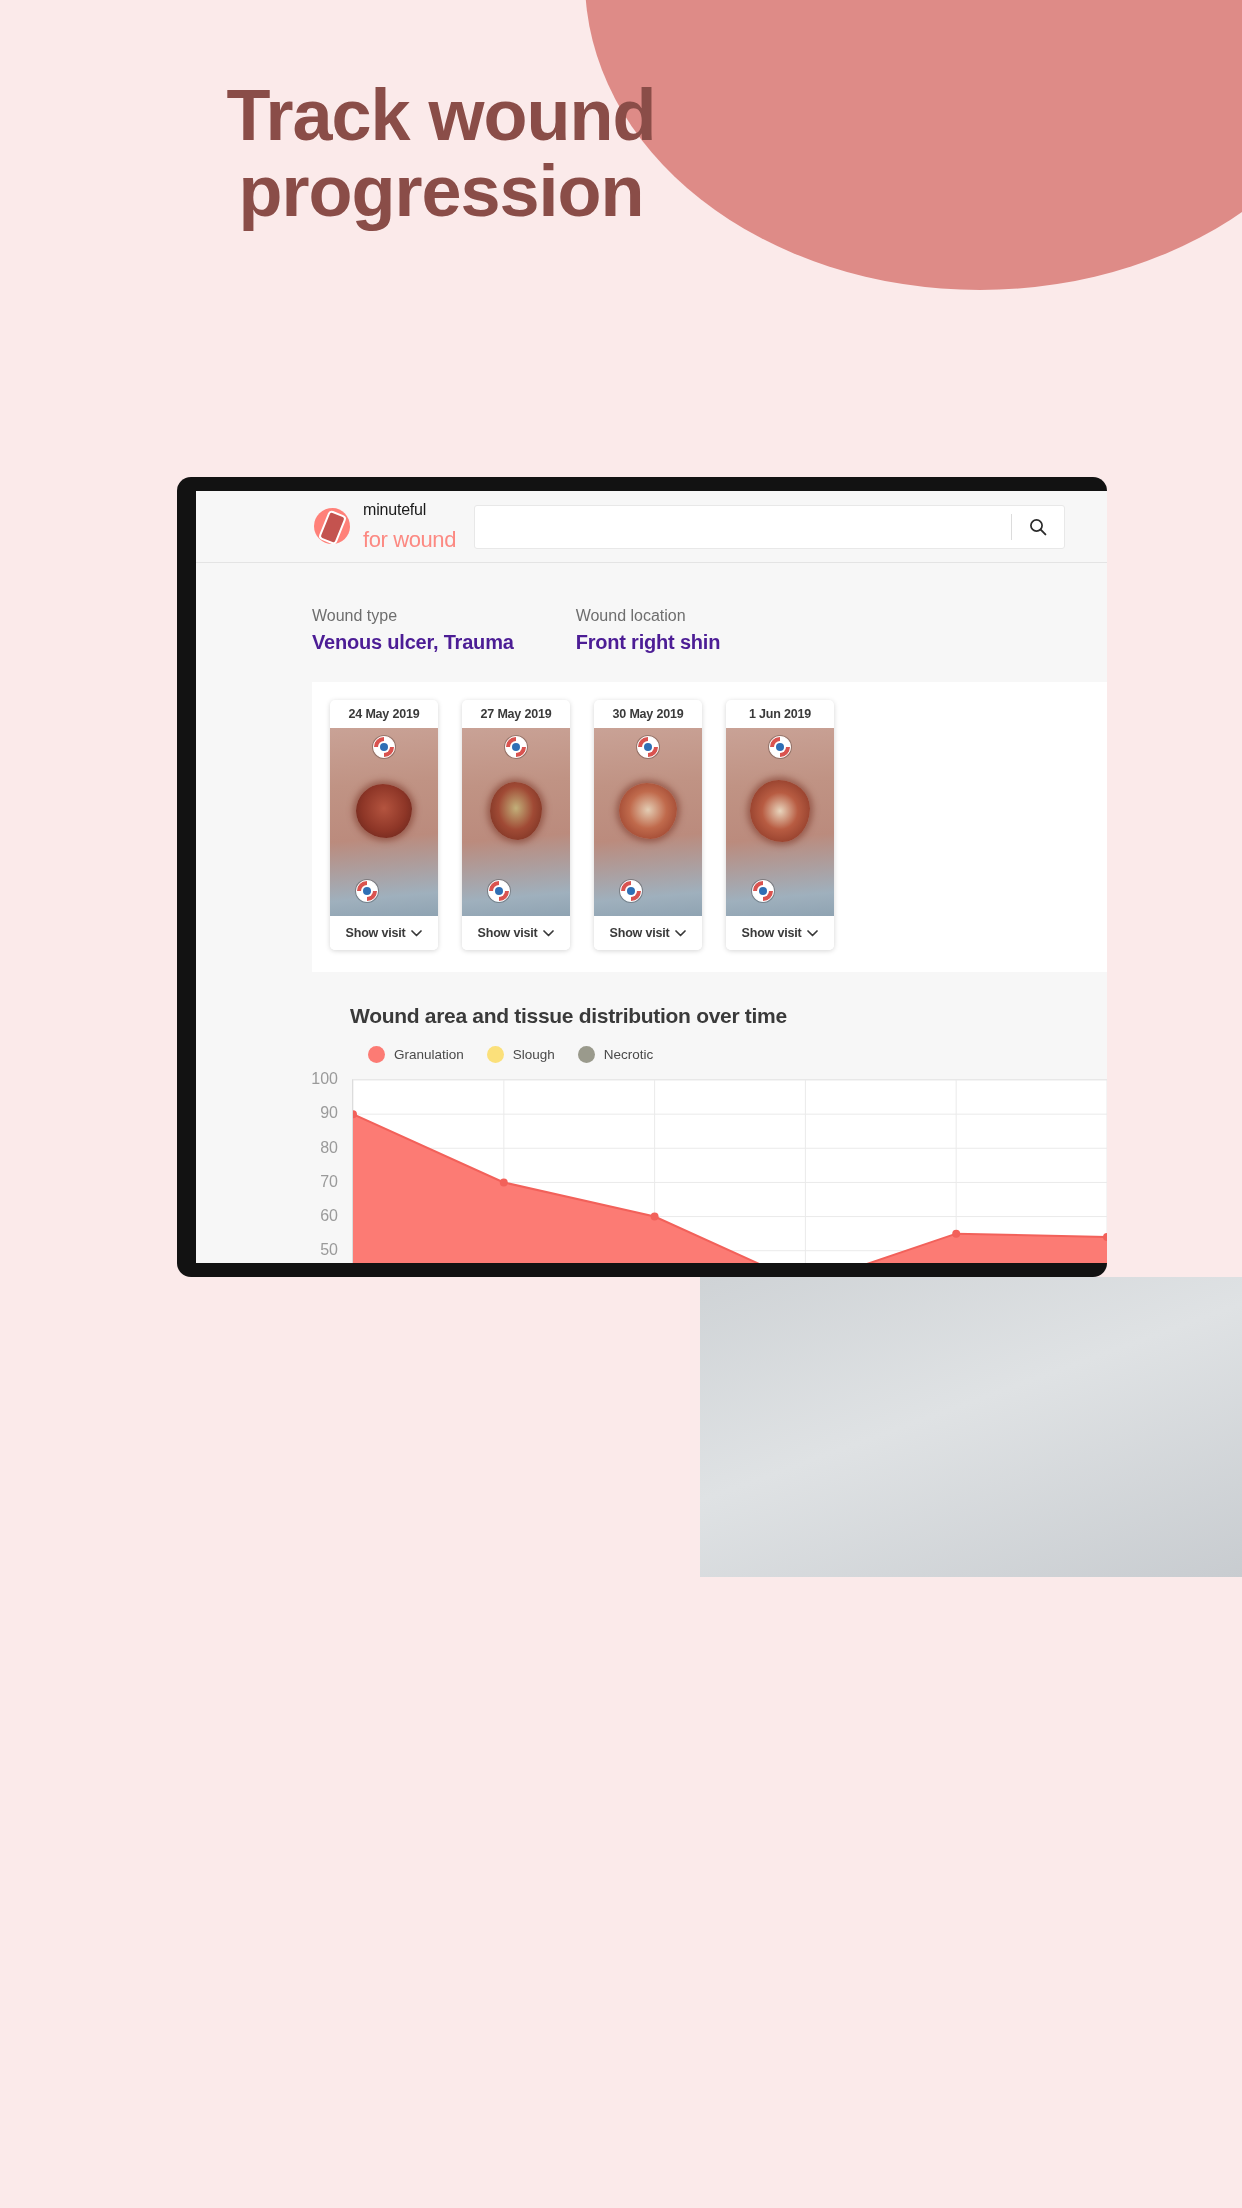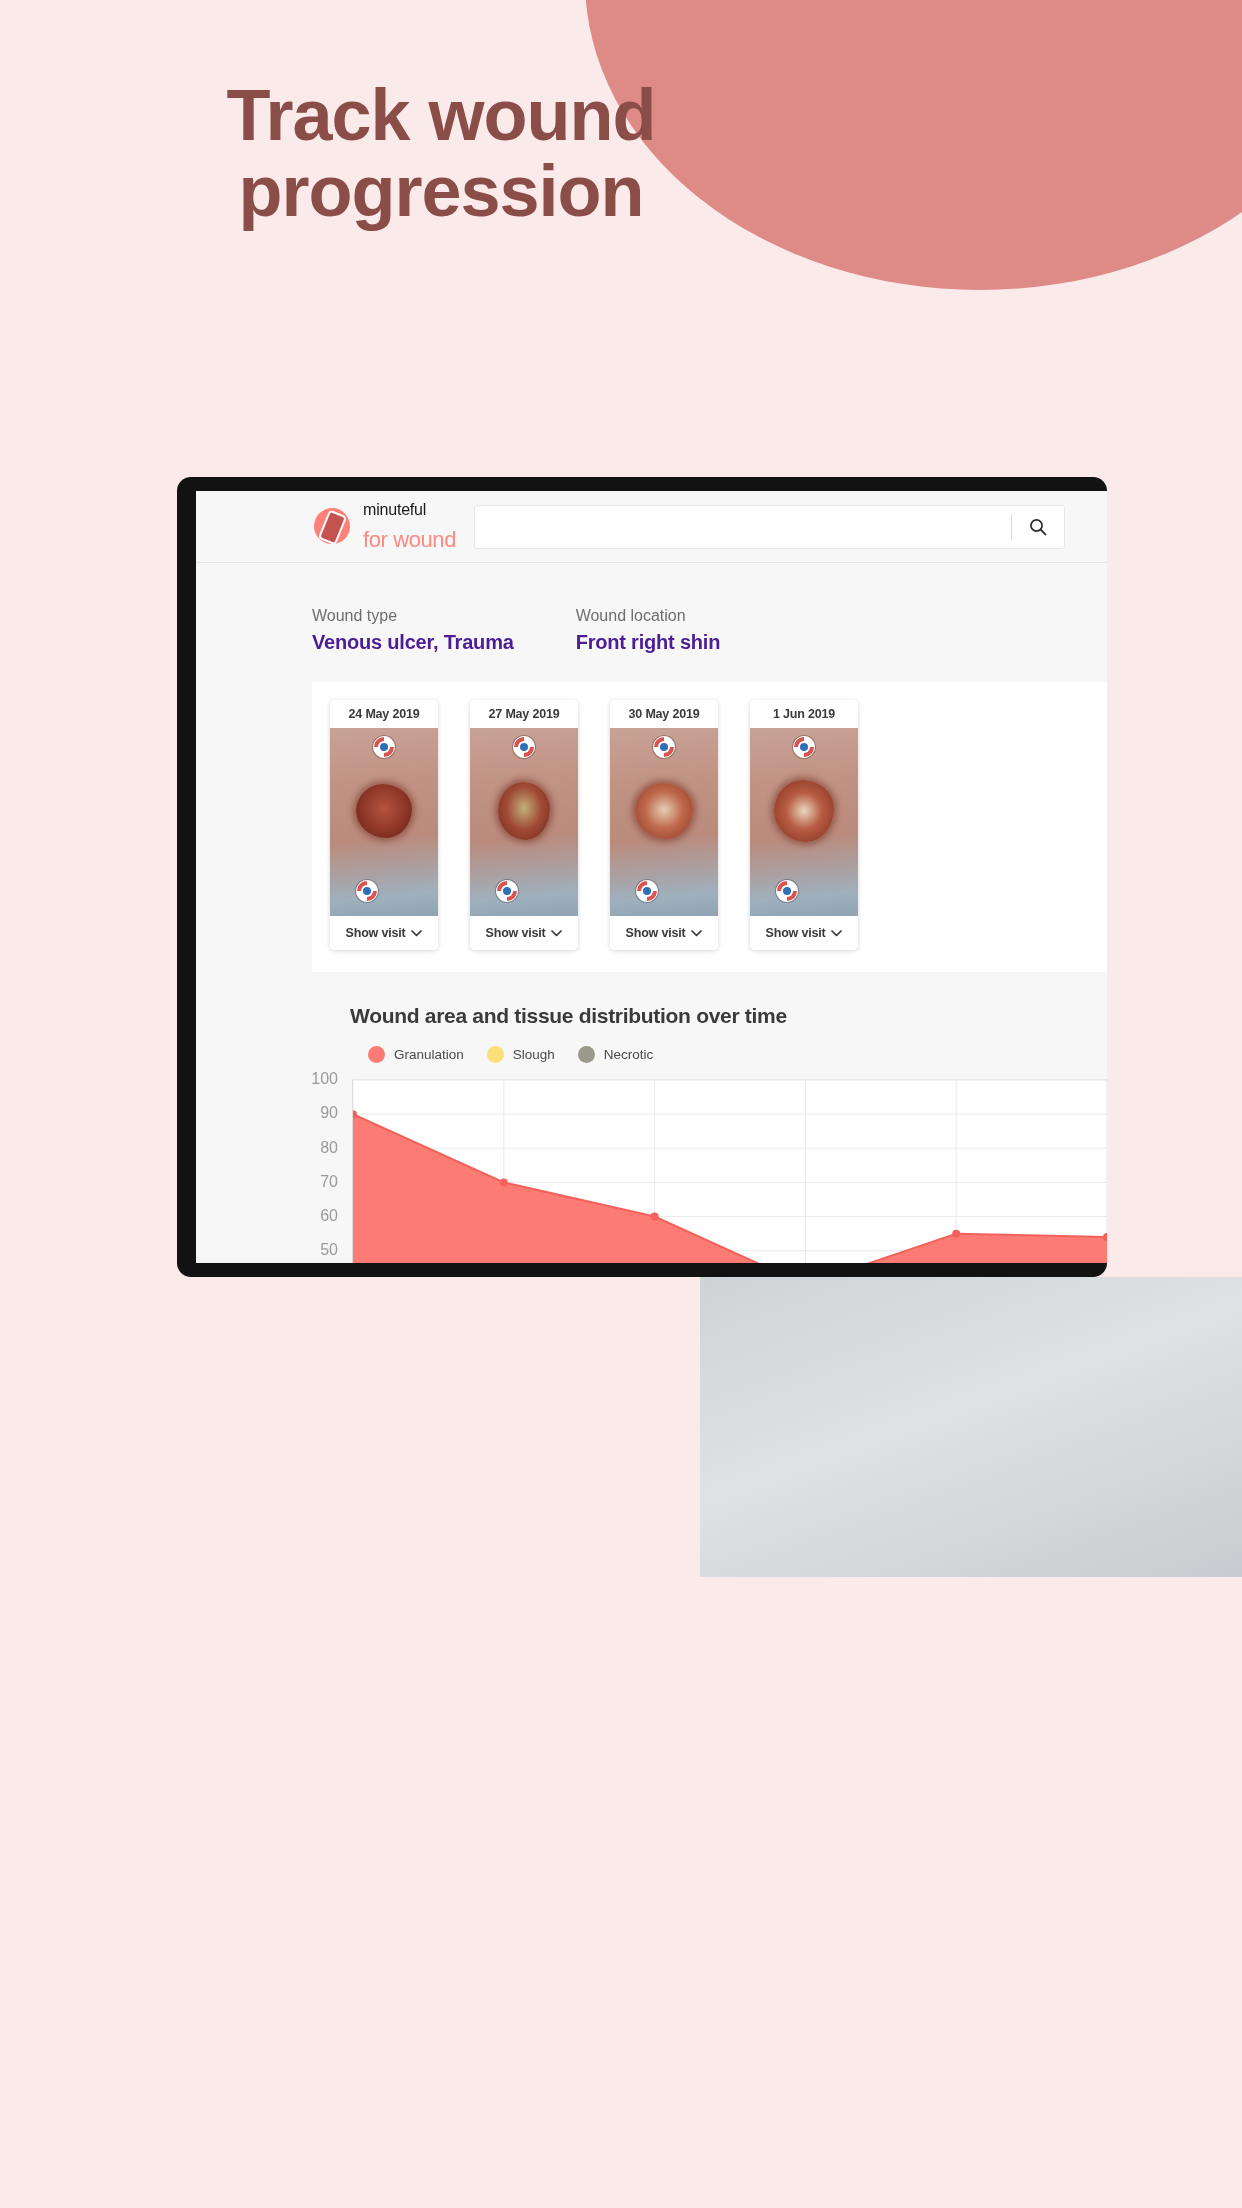--- a/index.html
+++ b/index.html
@@ -138,21 +138,21 @@
   }
   .meta-label { font-size: 16px; color: #6e6e6e; margin-bottom: 6px; }
   .meta-value { font-size: 20px; color: #4c1d95; font-weight: bold; letter-spacing:-0.2px;}
 
   
   .visit-strip {
     margin: 28px 0 0 116px;
     background: #ffffff;
     padding: 18px 0 22px 18px;
     display: flex;
-    gap: 32px;
+    gap: 24px;
     overflow: hidden;
     width: 795px;
   }
   .visit-card {
     width: 108px;
     flex: 0 0 108px;
     background: #ffffff;
     border-radius: 5px;
     box-shadow: 0 1px 5px rgba(0,0,0,0.17);
     overflow: hidden;

